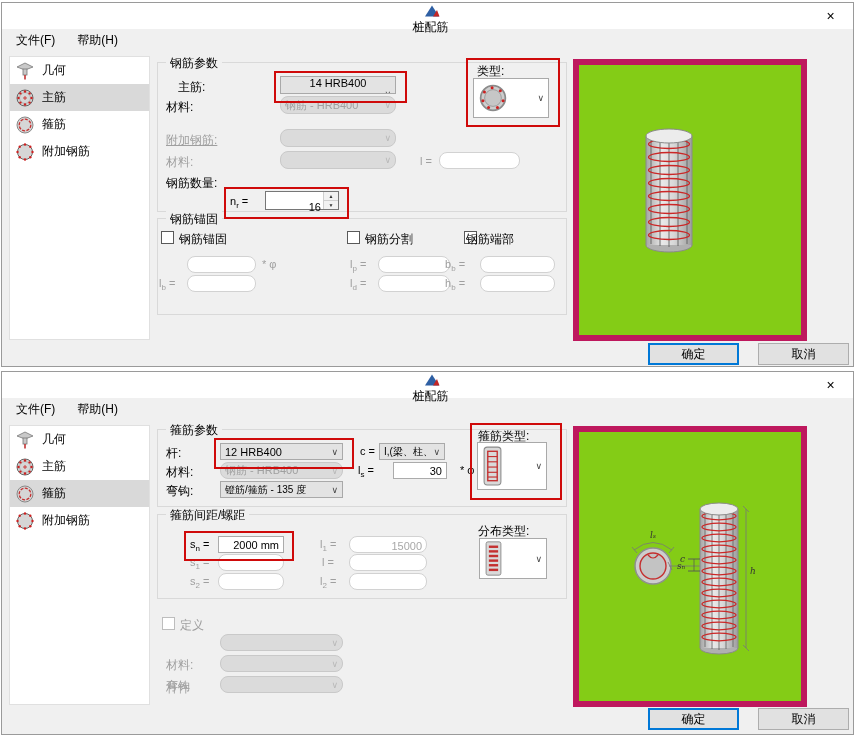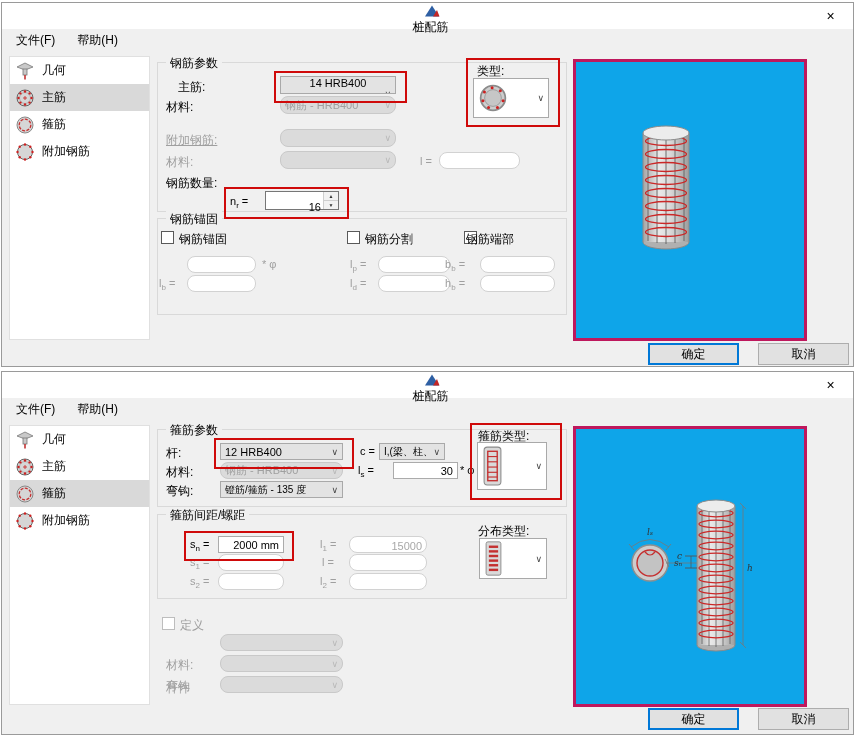--- a/index.html
+++ b/index.html
@@ -33,21 +33,21 @@
   .spin{position:absolute;height:19px;background:#fff;border:1px solid #767676;box-sizing:border-box;display:flex;}
   .spin .val{flex:1;display:flex;align-items:center;justify-content:flex-end;font-size:11px;padding-right:2px;margin-top:12px;}
   .spinbtns{width:14px;display:flex;flex-direction:column;border-left:1px solid #cfcfcf;}
   .spinbtn{flex:1;font-size:5px;display:flex;align-items:center;justify-content:center;color:#333;background:#f2f2f2;}
   .spinbtn + .spinbtn{border-top:1px solid #cfcfcf;}
   .cb{position:absolute;width:13px;height:13px;background:#fff;border:1px solid #595959;box-sizing:border-box;}
   .cb.disbox{border-color:#bdbdbd;}
   .flbl{position:absolute;font-size:11px;white-space:nowrap;}
   .flbl sub{font-size:8px;}
   .redbox{position:absolute;border:2px solid #cf0a0a;pointer-events:none;}
-  .prev{position:absolute;background:#0ea5e9;border:3px solid #be185d;box-sizing:border-box;}
+  .prev{position:absolute;background:#84cc16;border:6px solid #be185d;box-sizing:border-box;}
   .btn{position:absolute;width:91px;height:22px;background:#e1e1e1;border:1px solid #adadad;
        display:flex;align-items:center;justify-content:center;box-sizing:border-box;}
   .btn.def{border:2px solid #0078d7;}
   .typebox{position:absolute;background:#fff;border:1px solid #a9a9a9;box-sizing:border-box;
            display:flex;align-items:center;padding:0 4px;}
   .typebox .ch{margin-left:auto;font-size:9px;color:#444;}
   svg text{font-family:"DejaVu Serif",serif;font-style:italic;font-size:9px;fill:#333;}
 </style>
 </head>
 <body>
@@ -344,21 +344,21 @@
   <div class="combo" style="left:377px;top:71px;width:66px;height:17px;font-size:10px;">
     <span>I,(梁、柱、</span>
     <span class="ch">∨</span>
   </div>
   <span class="lbl" style="left:164px;top:92px;">材料:</span>
   <div class="combo dis" style="left:218px;top:90px;width:123px;height:17px;">
     <span>钢筋 - HRB400</span>
     <span class="ch">∨</span>
   </div>
   <span class="flbl" style="left:356px;top:92px;"><span>l</span><sub>s</sub> <span>=</span></span>
-  <div class="inp" style="left:391px;top:90px;width:65px;">
+  <div class="inp" style="left:391px;top:90px;width:54px;">
       <span>30</span>
     </div>
   <span class="flbl" style="left:458px;top:92px;">* φ</span>
   <span class="lbl" style="left:164px;top:111px;">弯钩:</span>
   <div class="combo" style="left:218px;top:109px;width:123px;height:17px;font-size:10px;">
     <span>镫筋/箍筋 - 135 度</span>
     <span class="ch">∨</span>
   </div>
   <span class="lbl" style="left:476px;top:56px;">箍筋类型:</span>
   <div class="typebox" style="left:475px;top:70px;width:70px;height:48px;">

